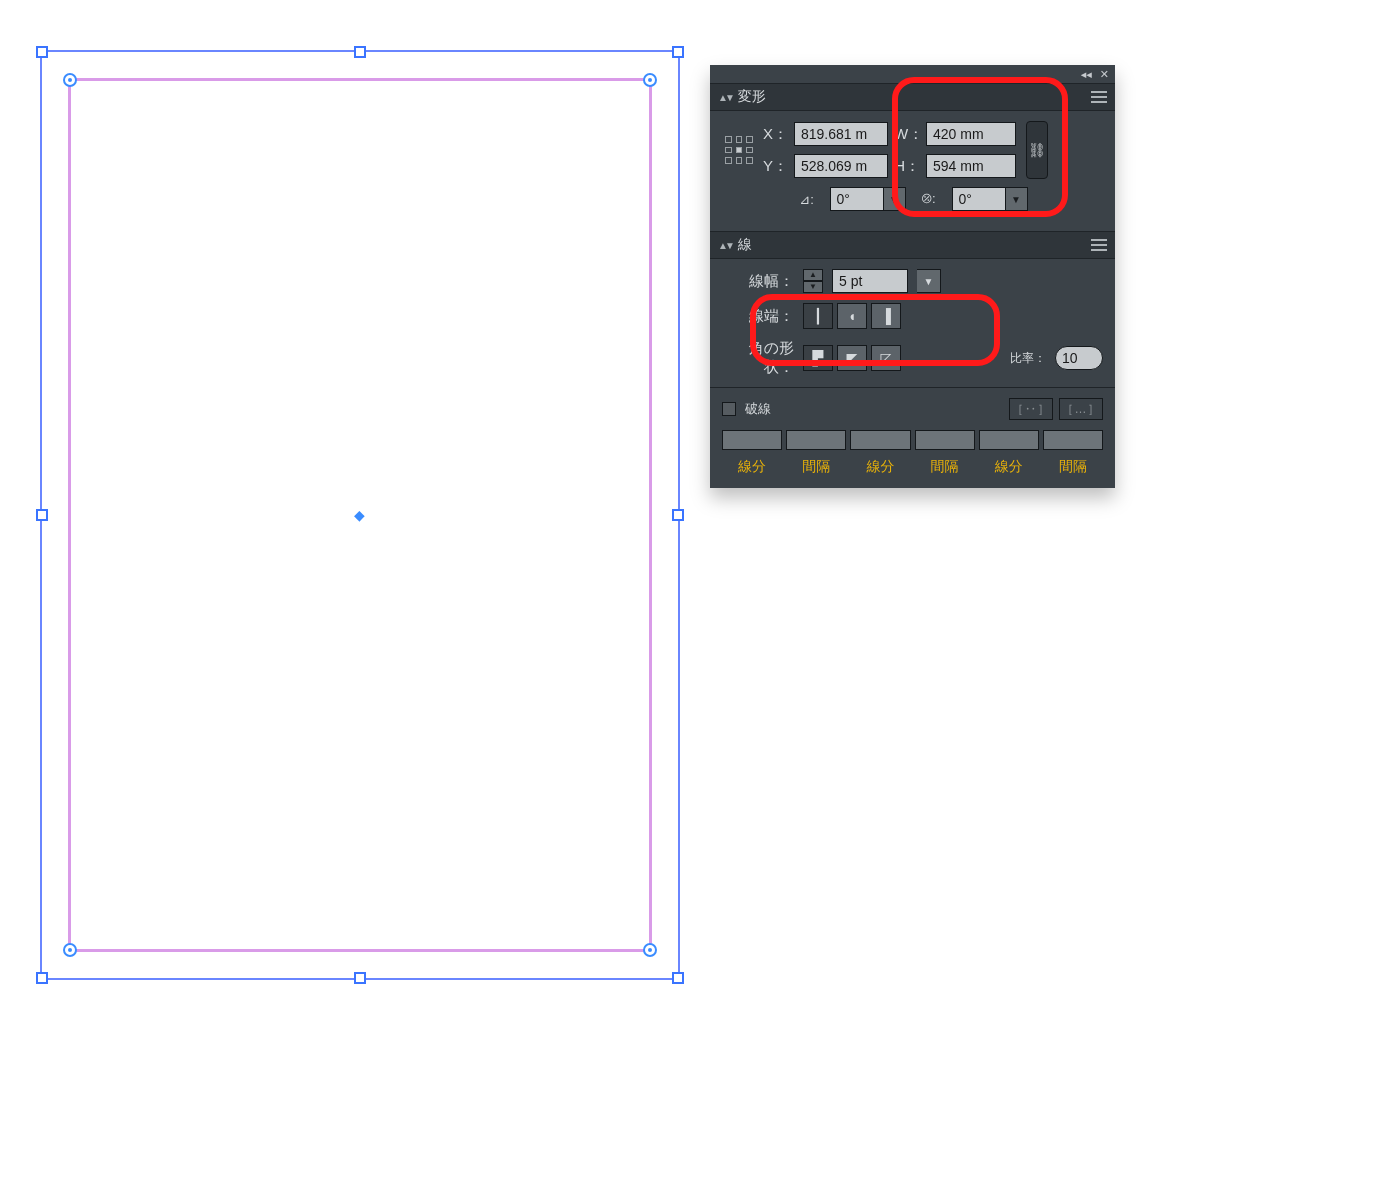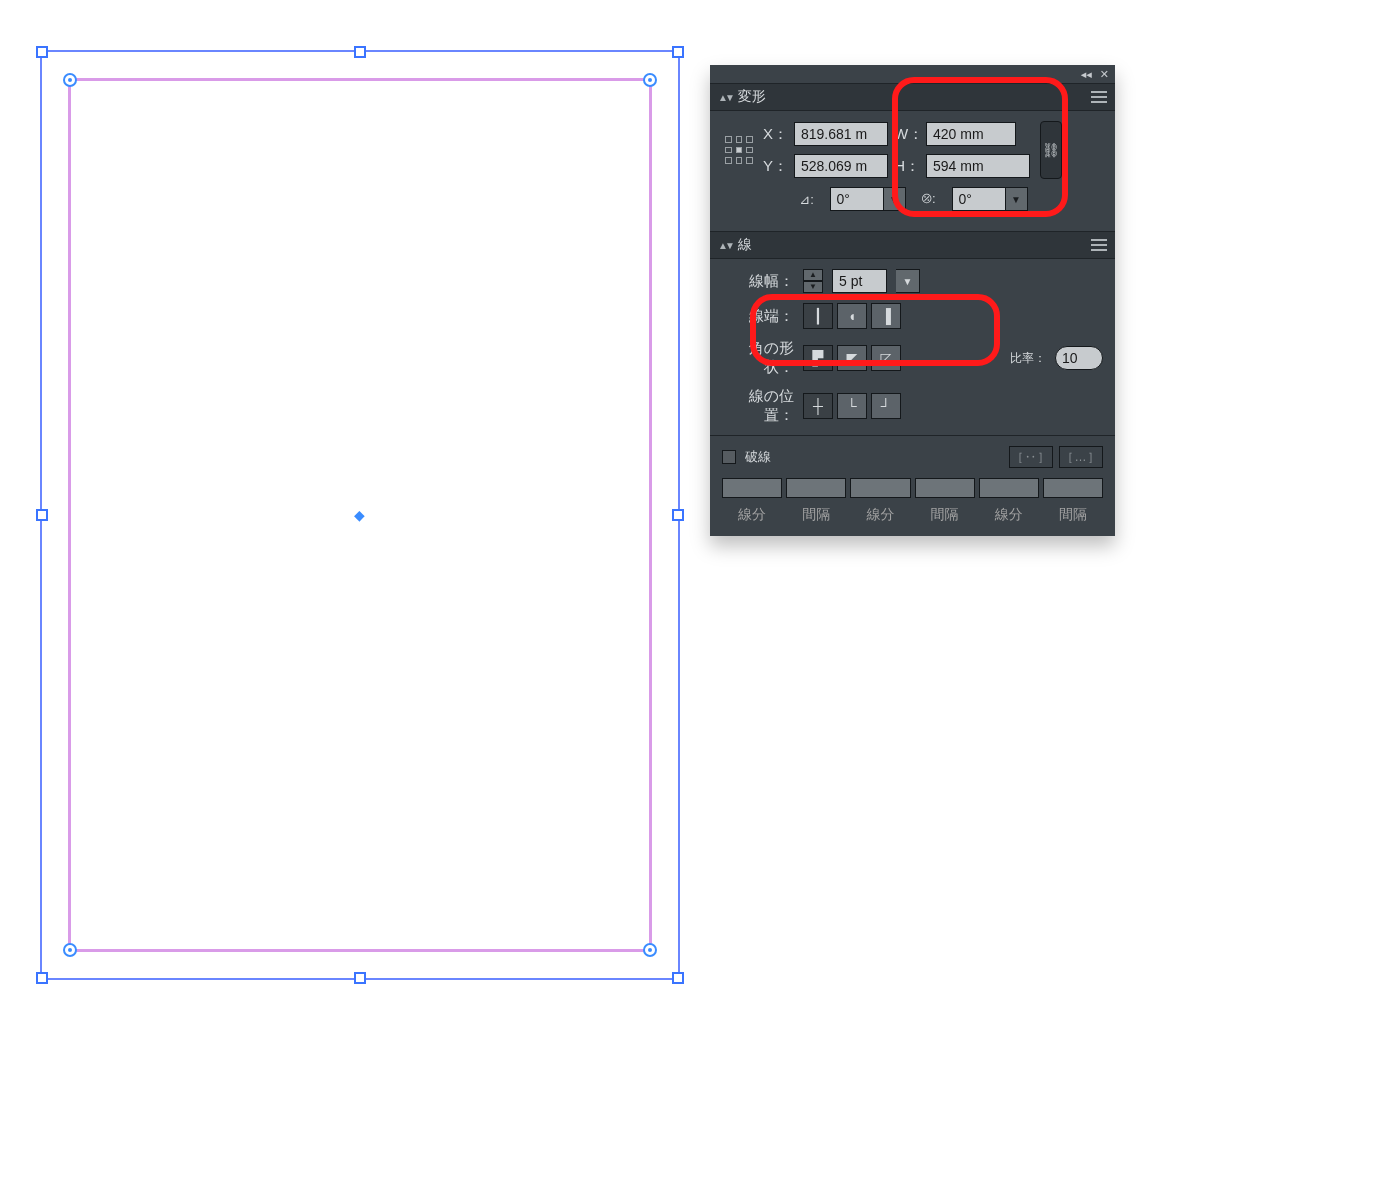--- a/index.html
+++ b/index.html
@@ -155,21 +155,21 @@
   .srow { display:flex; align-items:center; gap:9px; margin-bottom:10px;}
   .slbl { width:72px; text-align:right; font-size:15px;}
   .stepper {
     display:flex; flex-direction:column;
     width:20px;
   }
   .stepper button{
     height:12px; background:#61686d; border:1px solid #14181b; color:#1a1d20;
     font-size:8px; line-height:8px; padding:0;
   }
-  .stroke-field { width:55px; }
+  .stroke-field { width:76px; }
   .dd-btn{
     width:24px; height:24px;
     background:#61686d; border:1px solid #14181b; border-left:none;
     display:flex; align-items:center; justify-content:center; font-size:10px;
   }
   .btn3 { display:flex; gap:4px;}
   .iconbtn {
     width:30px; height:26px;
     background:#5c6369;
     border:1px solid #14181b;
@@ -185,21 +185,21 @@
   .dash-toggle{
     width:44px; height:22px; border:1px solid #14181b; background:#3b4248;
     display:flex; align-items:center; justify-content:center; font-size:12px;
     color:#8b9195; letter-spacing:1px;
   }
   .dash-grid {
     display:grid; grid-template-columns:repeat(6,1fr); gap:4px;
     margin-top:6px;
   }
   .dash-cell-input{ height:20px; background:#6d7479; border:1px solid #14181b;}
-  .dash-cell-label{ text-align:center; font-size:14px; color:#a3a3a3; padding-top:4px;}
+  .dash-cell-label{ text-align:center; font-size:14px; color:#eab308; padding-top:4px;}
 
   
   .hl {
     position:absolute;
     border:6px solid #ff1a1a;
     border-radius:22px;
     pointer-events:none;
   }
 </style>
 </head>
@@ -267,21 +267,21 @@
           <div class="field">528.069 m</div>
         </div>
       </div>
       <div class="wh-col">
         <div class="tfrow" style="margin:0;">
           <span class="lbl">W：</span>
           <div class="field" style="width:90px">420 mm</div>
         </div>
         <div class="tfrow" style="margin:0;">
           <span class="lbl">H：</span>
-          <div class="field" style="width:104px">594 mm</div>
+          <div class="field" style="width:90px">594 mm</div>
         </div>
       </div>
       <div class="link-icon">⛓</div>
     </div>
 
     <div class="tfrow" style="justify-content:center; gap:14px;">
       <span class="icon-angle">⊿:</span>
       <div class="combo">
         <div class="field">0°</div>
         <div class="dd">▼</div>
@@ -330,28 +330,20 @@
       <span class="slbl">角の形状：</span>
       <div class="btn3">
         <div class="iconbtn sel">▛</div>
         <div class="iconbtn">◤</div>
         <div class="iconbtn">◸</div>
       </div>
       <span class="ratio-lbl">比率：</span>
       <div class="field ratio-field">10</div>
     </div>
 
-    <div class="srow">
-      <span class="slbl">線の位置：</span>
-      <div class="btn3">
-        <div class="iconbtn sel">┼</div>
-        <div class="iconbtn">└</div>
-        <div class="iconbtn">┘</div>
-      </div>
-    </div>
 
     <div class="sep"></div>
 
     <div class="srow">
       <span class="chk"></span>
       <span>破線</span>
       <div class="dash-toggles">
         <div class="dash-toggle">［‥］</div>
         <div class="dash-toggle">［…］</div>
       </div>

